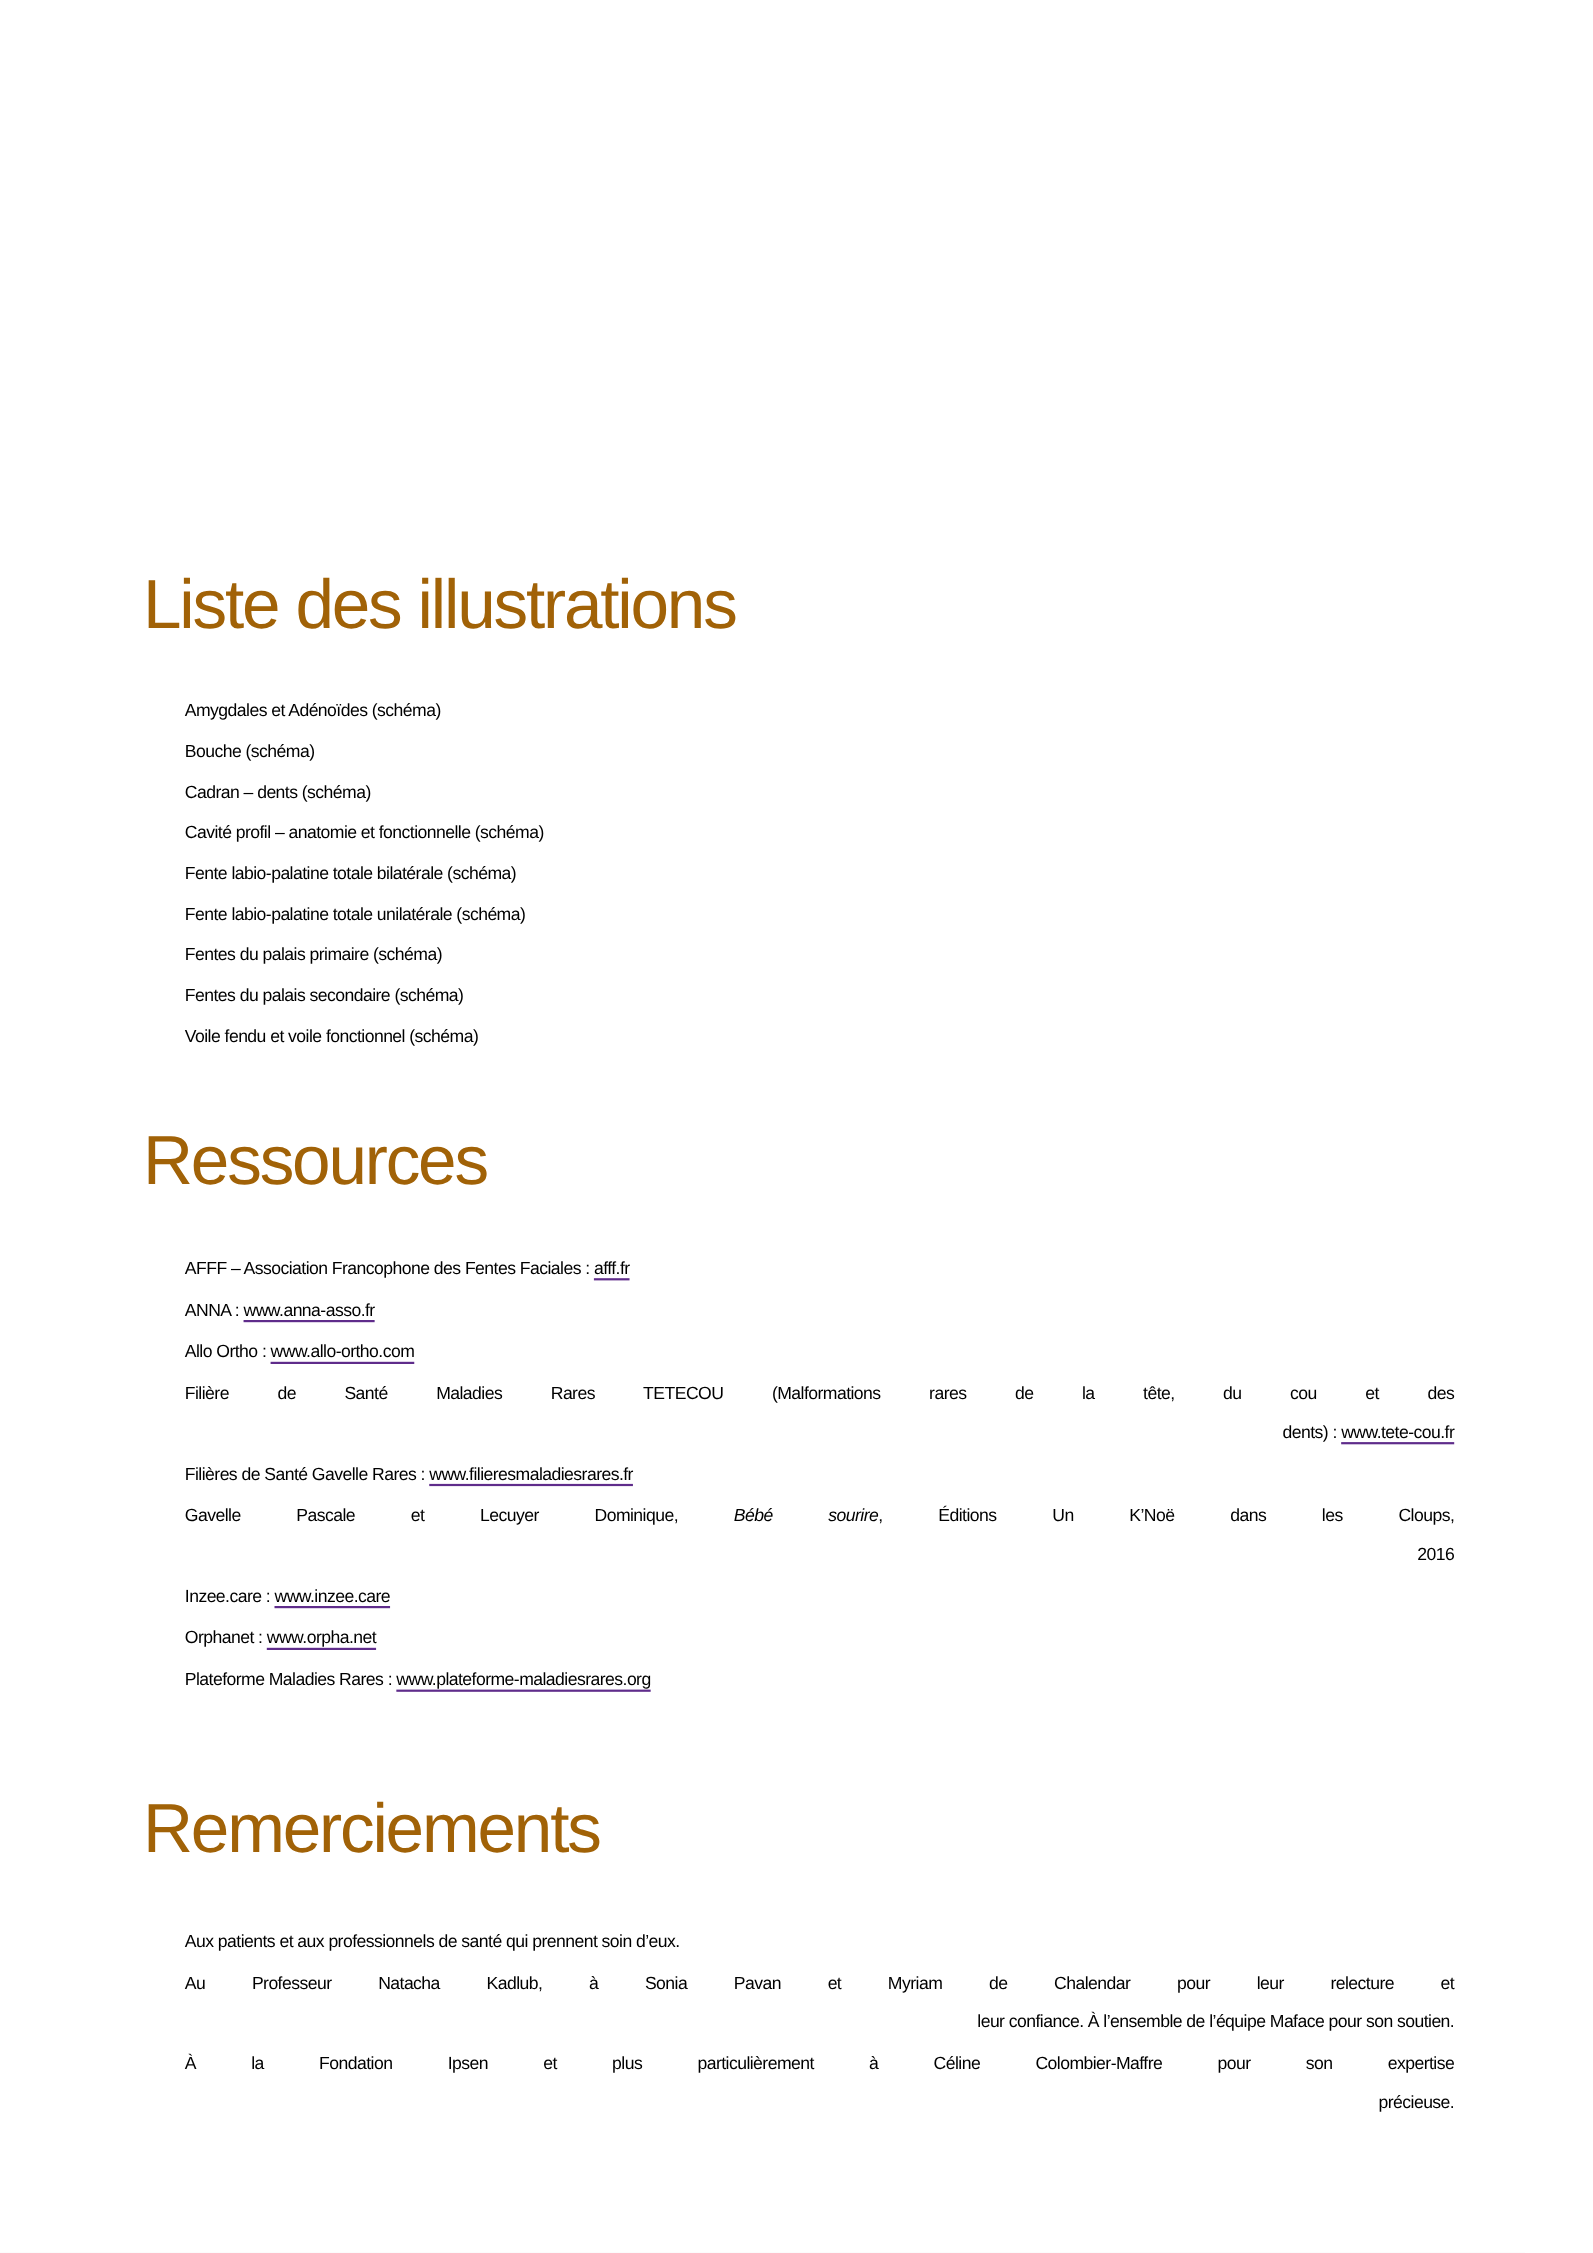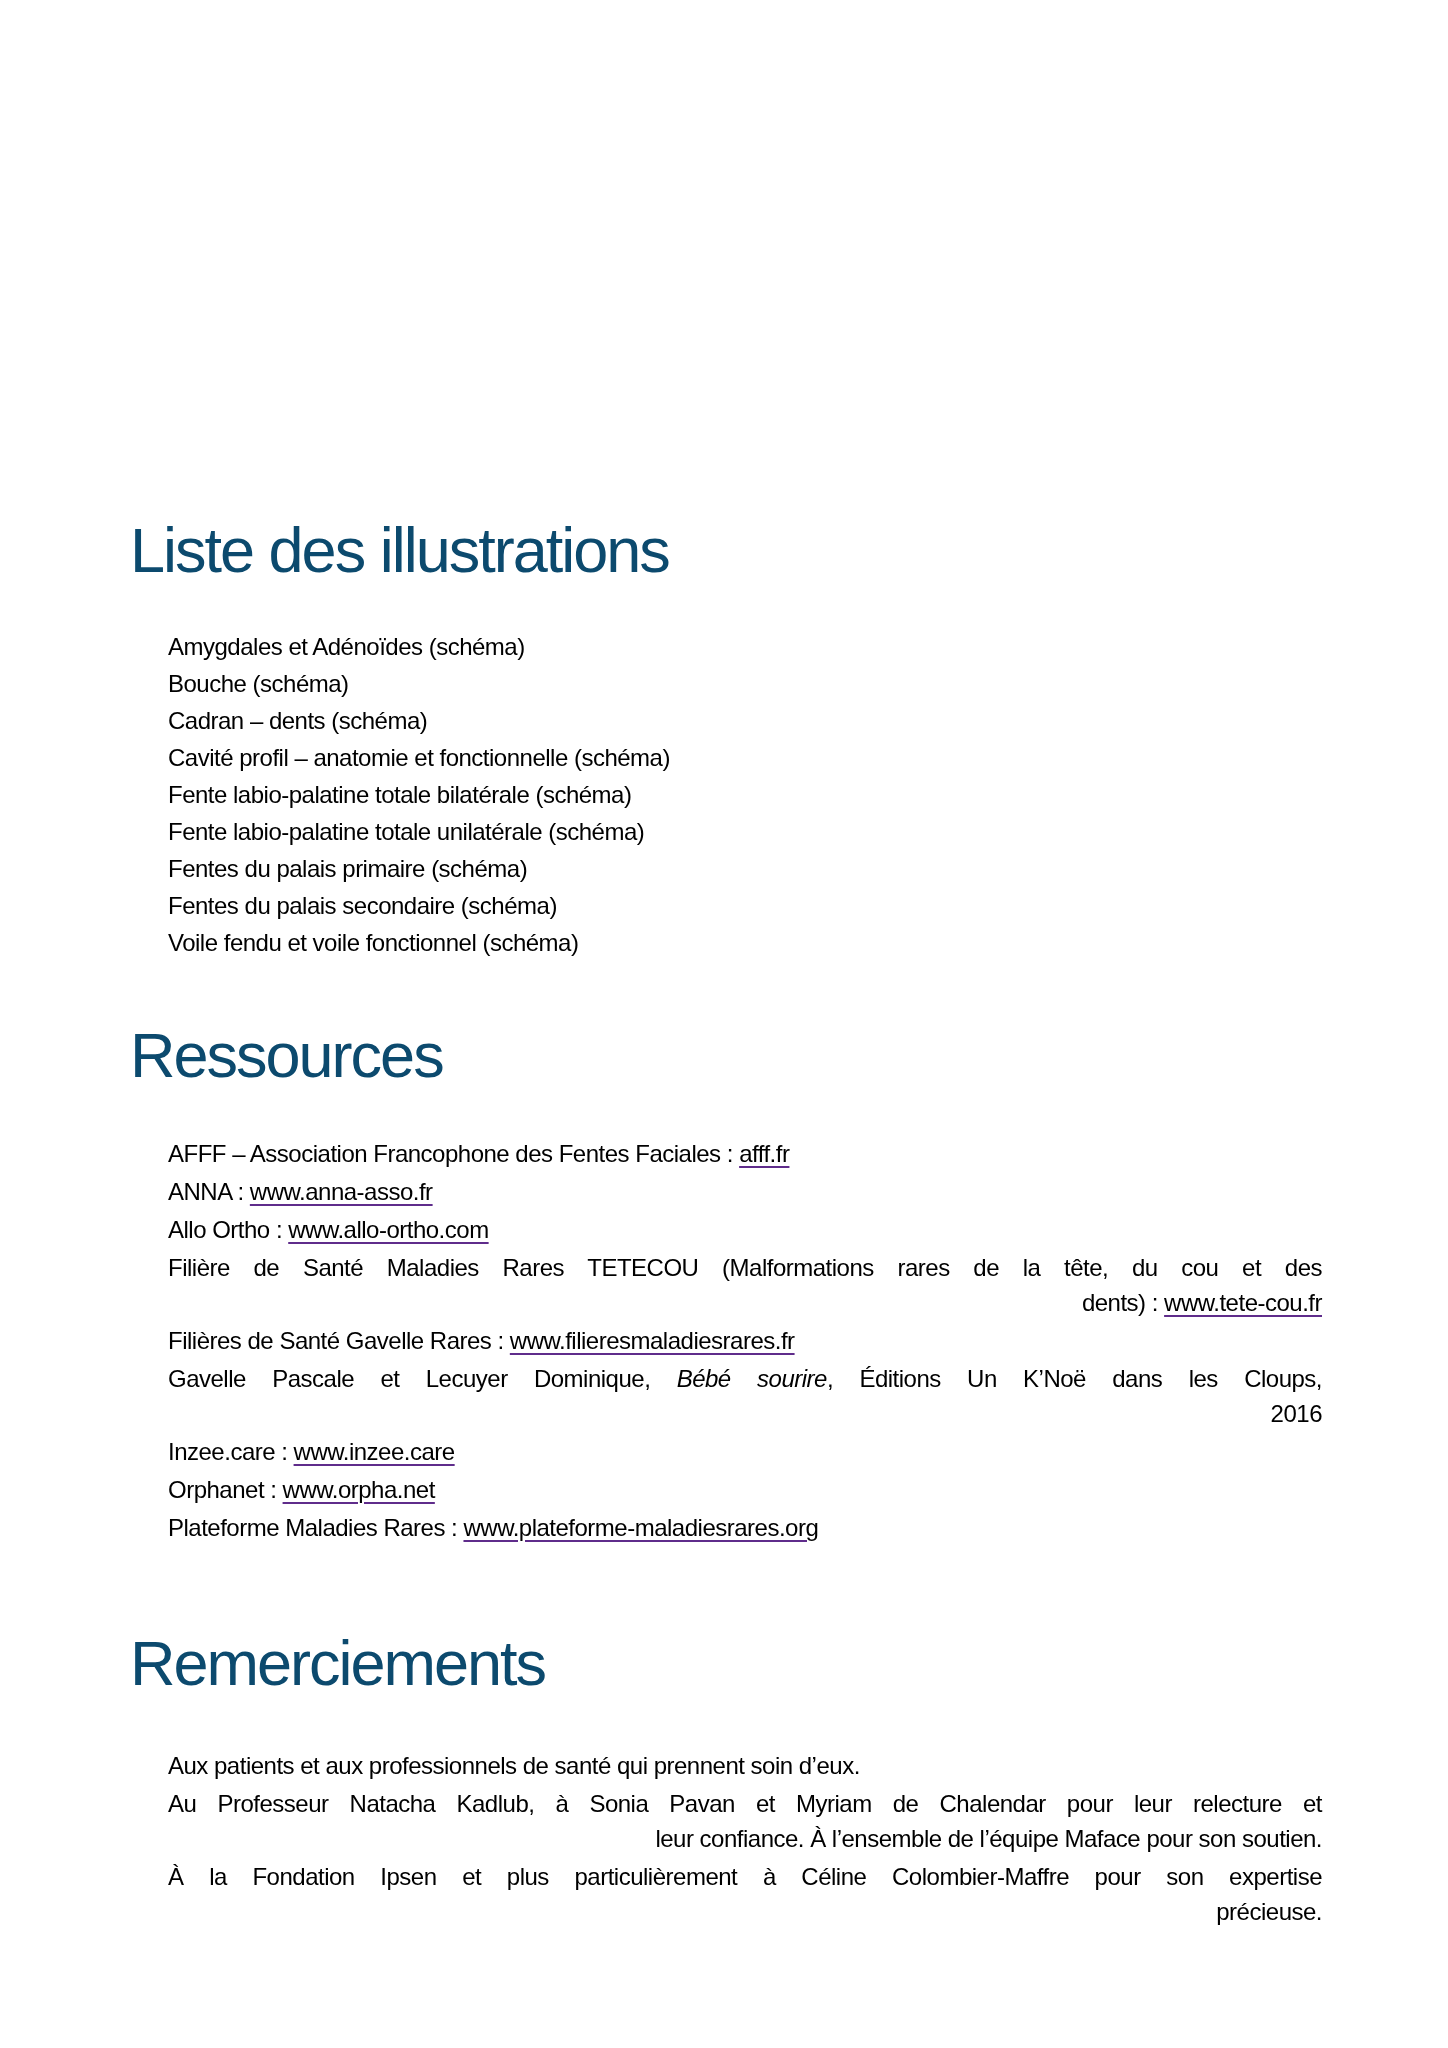--- a/index.html
+++ b/index.html
@@ -18,28 +18,28 @@
   .section-illustrations { top: 515px; }
   .section-ressources   { top: 1020px; }
   .section-remerciements{ top: 1628px; }
 
   h1 {
     margin: 0;
     font-size: 63px;
     line-height: 70px;
     font-weight: 400;
     letter-spacing: -2px;
-    color: #0c4a6e;
+    color: #a16207;
     white-space: nowrap;
   }
 
   .body-block {
     margin-left: 38px;
     width: 1154px;
-    font-size: 24px;
+    font-size: 16px;
     line-height: 35px;
     letter-spacing: -0.5px;
   }
   .illus-list { margin-top: 44px; }
   .illus-list .illus-item { margin: 0 0 2px 0; }
 
   .res-list { margin-top: 46px; }
   .res-list p, .rem-list p { margin: 0 0 3px 0; }
 
   .rem-list { margin-top: 50px; }

